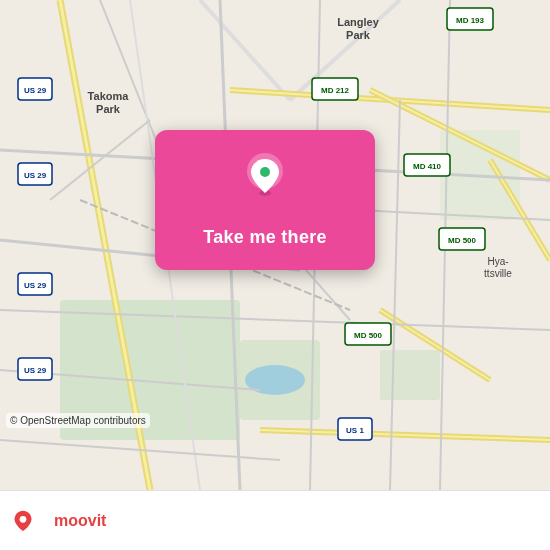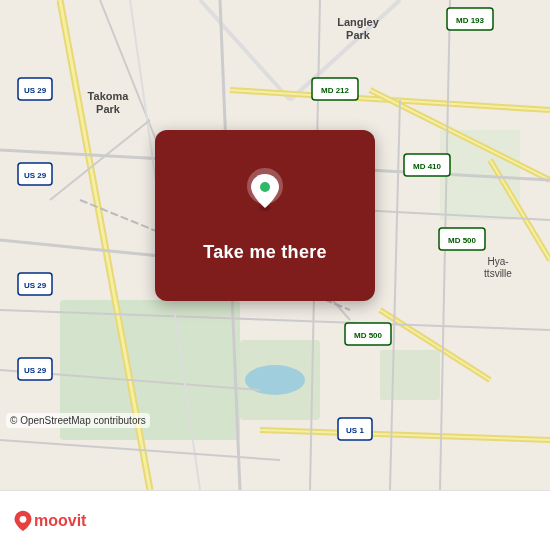--- a/index.html
+++ b/index.html
@@ -33,22 +33,22 @@
       top: 0; left: 0;
       width: 100%; height: 100%;
     }
 
     
     #button-overlay {
       position: absolute;
       top: 130px;
       left: 155px;
       width: 220px;
-      height: 171px;
-      background-color: #7f1d1d;
+      height: 140px;
+      background-color: #ec4899;
       border-radius: 12px;
       display: flex;
       flex-direction: column;
       align-items: center;
       justify-content: center;
       cursor: pointer;
       box-shadow: 0 4px 16px rgba(0,0,0,0.3);
       gap: 30px;
     }
 
@@ -80,21 +80,21 @@
     #address-text {
       flex: 1;
       font-size: 14px;
       font-weight: bold;
       color: #222;
     }
 
     #moovit-logo {
       display: flex;
       align-items: center;
-      gap: 0;
+      gap: 20px;
     }
 
     #moovit-pin {
       width: 22px;
       height: 22px;
     }
 
     #moovit-text {
       font-size: 16px;
       font-weight: bold;

